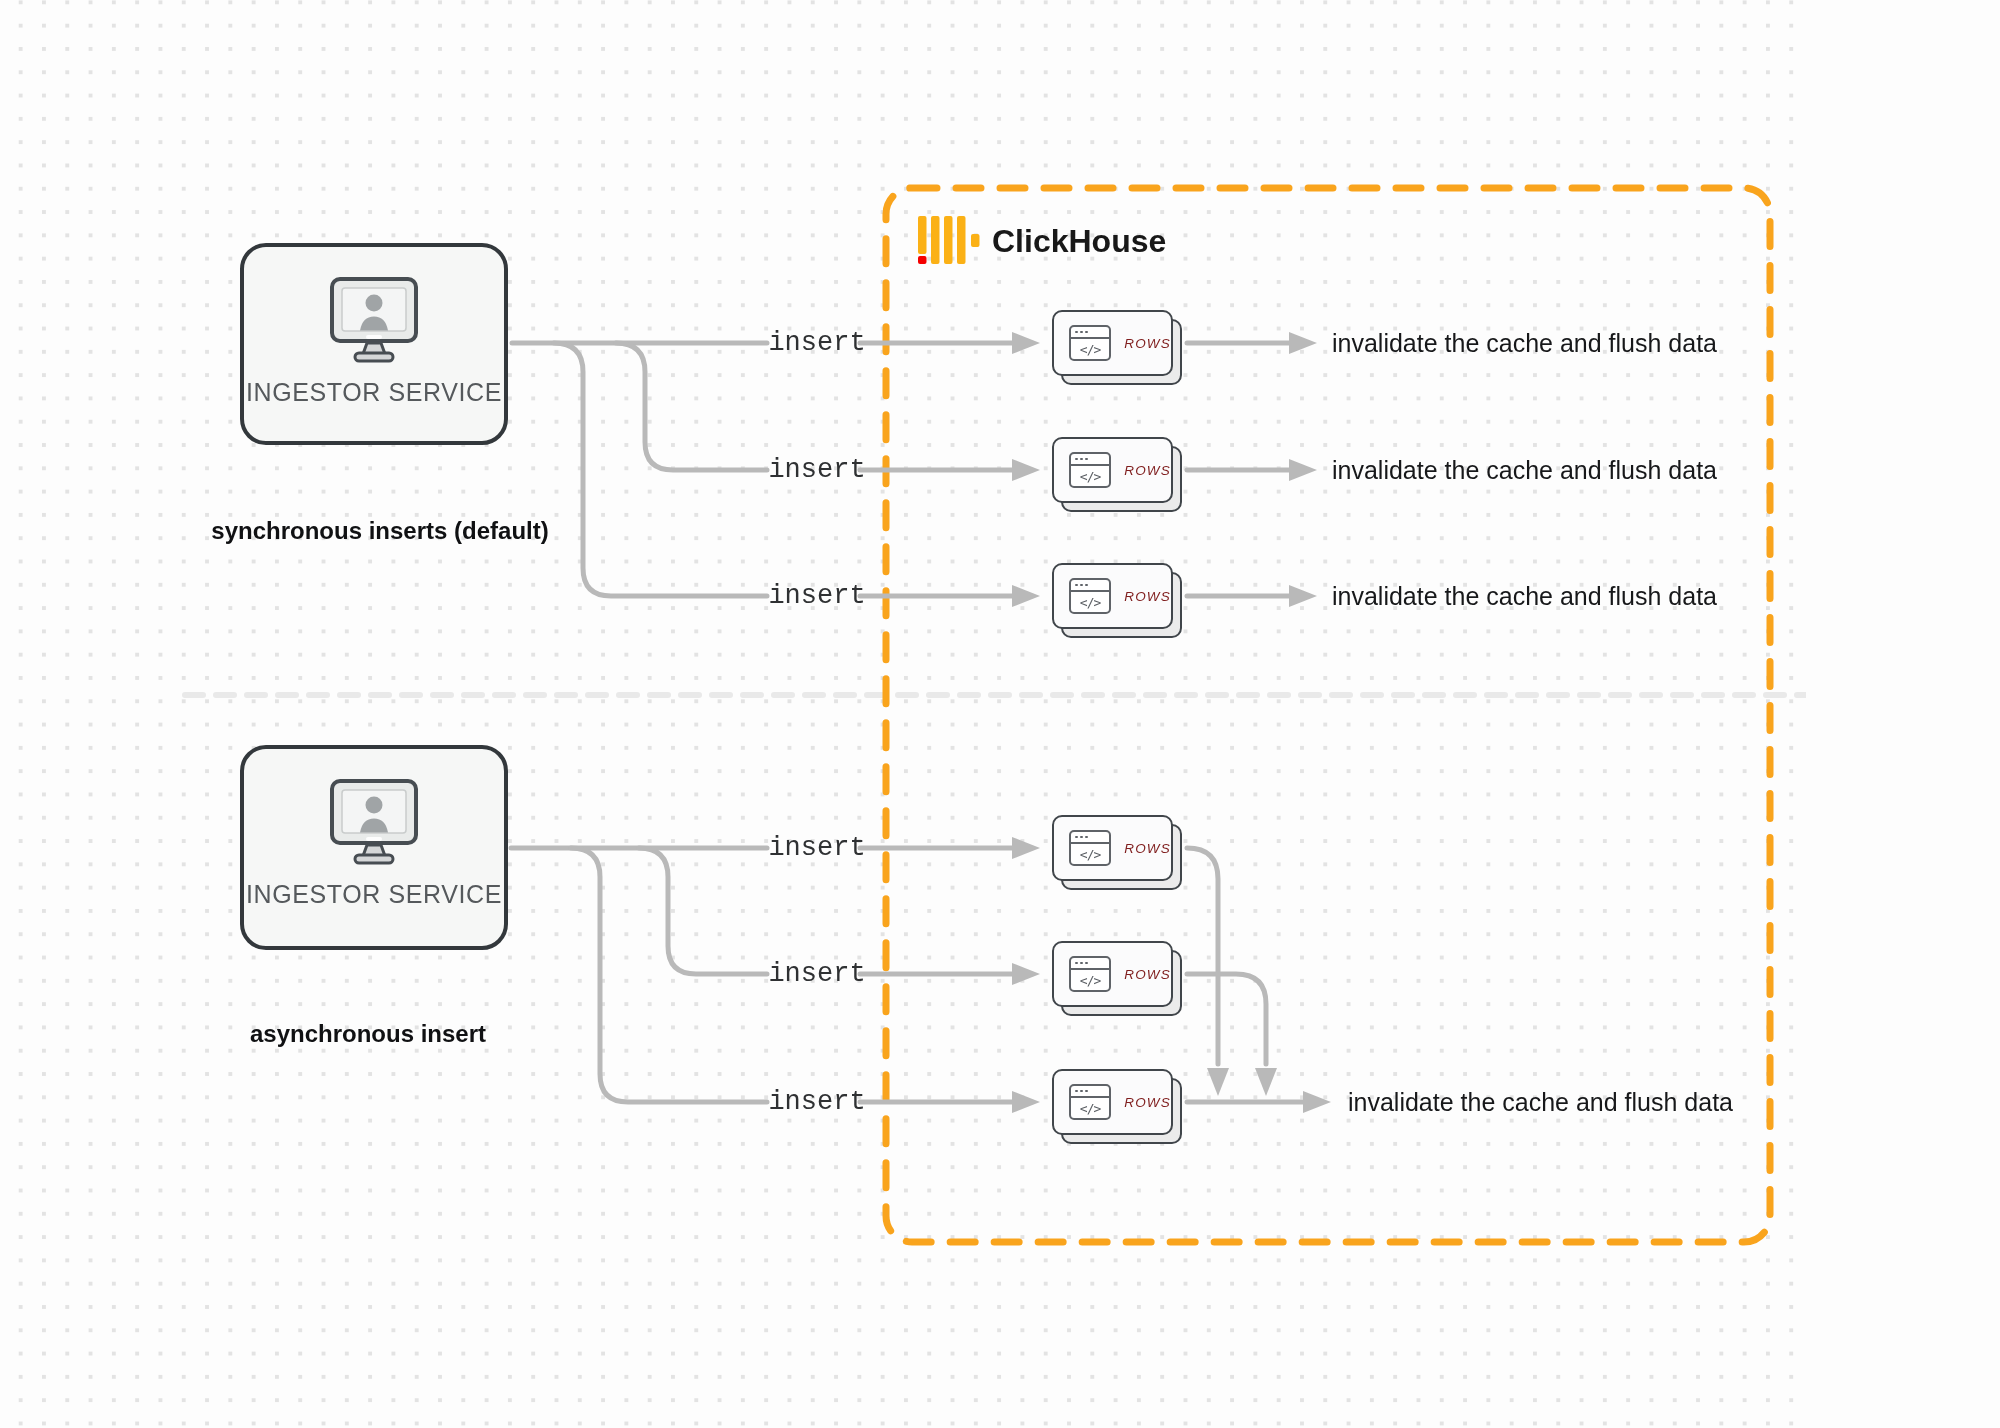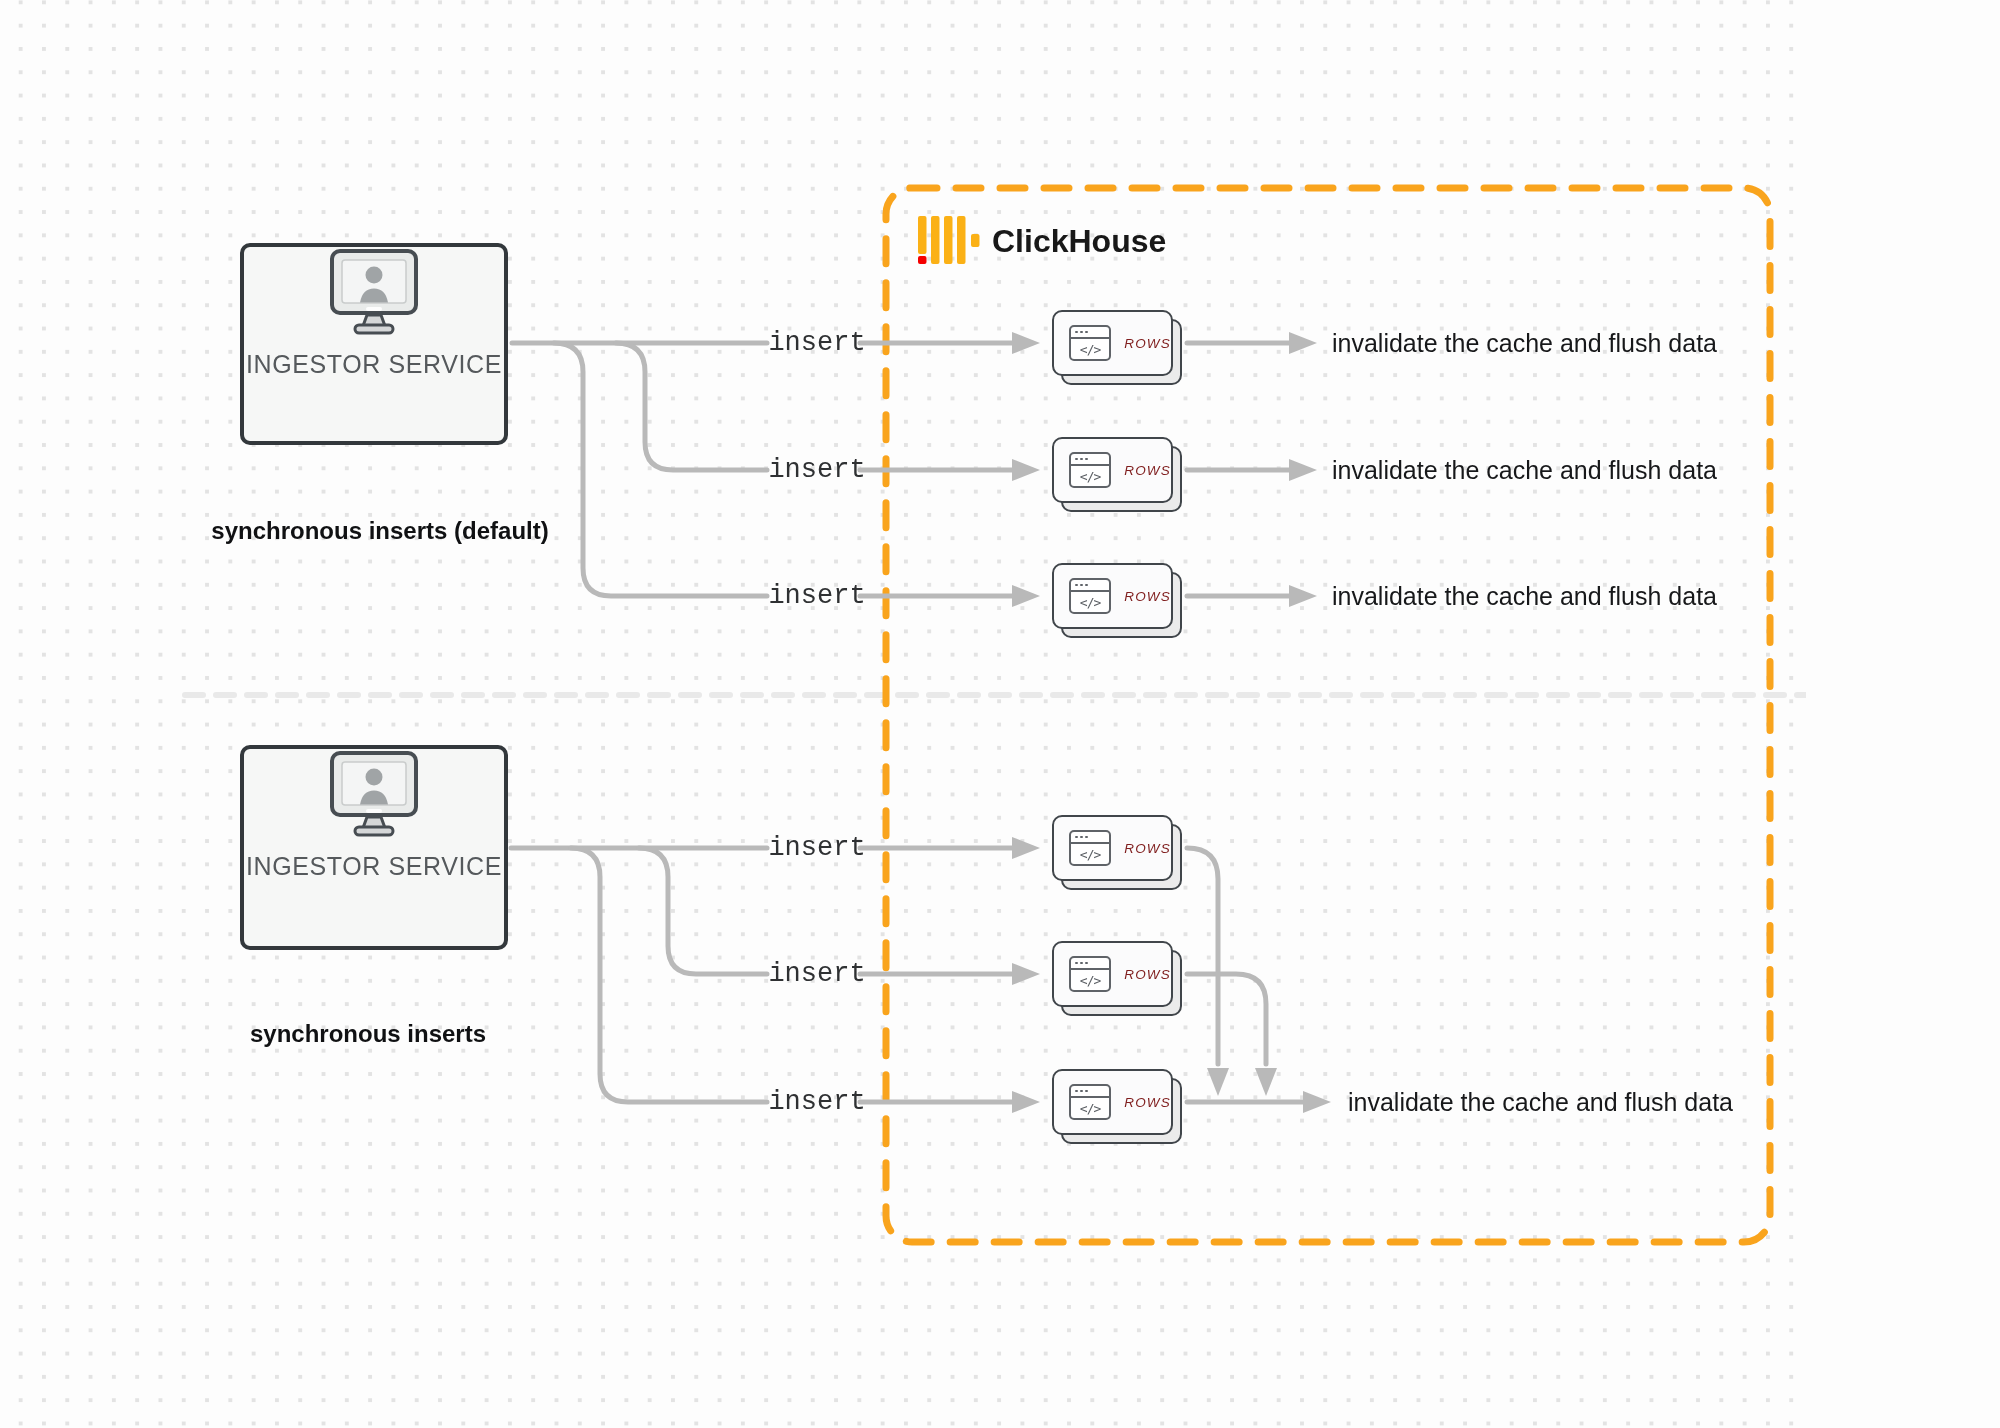--- a/index.html
+++ b/index.html
@@ -28,22 +28,22 @@
   }
   svg.connectors{position:absolute;left:0;top:0;}
   .conn{stroke:var(--color-connector);stroke-width:5;fill:none;stroke-linecap:round;stroke-linejoin:round;}
   .arrowhead{fill:var(--color-connector);stroke:none;}
   .divider{stroke:var(--color-divider);stroke-width:6;stroke-dasharray:18 13;stroke-linecap:round;fill:none;}
   .orange-frame{stroke:var(--color-accent);stroke-width:7;stroke-dasharray:25 19;stroke-linecap:round;fill:none;}
 
   
   .service-box{
     position:absolute;width:268px;height:202px;box-sizing:border-box;
-    background:#f6f7f6;border:4px solid var(--color-box_border);border-radius:10px;
-    display:flex;flex-direction:column;align-items:center;
+    background:#f6f7f6;border:4px solid var(--color-box_border);border-radius:26px;
+    display:flex;flex-direction:column;align-items:center;padding-top:28px;
   }
   .service-label{
     margin-top:11px;font-size:25px;letter-spacing:0.6px;color:#55595c;white-space:nowrap;
   }
 
   
   .caption{
     position:absolute;transform:translate(-50%,-50%);
     font-size:24px;font-weight:700;color:#101113;white-space:nowrap;
   }
@@ -179,21 +179,21 @@
       <rect x="4" y="4" width="84" height="62" rx="8" fill="#e9ebea" stroke="#474d52" stroke-width="4"></rect>
       <rect x="14" y="13" width="64" height="43" rx="3" fill="#f4f5f5" stroke="#c9cccc" stroke-width="1.5"></rect>
       <circle cx="46" cy="28" r="8.5" fill="#a0a4a6"></circle>
       <path d="M32 55.5 q2.5 -14 14 -14 q11.5 0 14 14 z" fill="#a0a4a6"></path>
       <rect x="38" y="60" width="16" height="4" rx="2" fill="#fdfdfd"></rect>
       <path d="M39 68 L35 79 H57 L53 68 Z" fill="#d5d7d8" stroke="#474d52" stroke-width="3"></path>
       <rect x="27" y="78" width="38" height="8" rx="4" fill="#d5d7d8" stroke="#474d52" stroke-width="3"></rect>
     </svg>
     <div class="service-label">INGESTOR SERVICE</div>
   </div>
-  <div class="caption" style="left:368px;top:1034px;">synchronous inserts</div>
+  <div class="caption" style="left:368px;top:1034px;">asynchronous insert</div>
 
   <div class="insert-label" style="left:817px;top:343px;">insert</div>
   <div class="insert-label" style="left:817px;top:470px;">insert</div>
   <div class="insert-label" style="left:817px;top:596px;">insert</div>
   <div class="insert-label" style="left:817px;top:848px;">insert</div>
   <div class="insert-label" style="left:817px;top:974px;">insert</div>
   <div class="insert-label" style="left:817px;top:1102px;">insert</div>
 
   <div class="card" style="left:1052px;top:310px;">
     <div class="card-back"></div>

